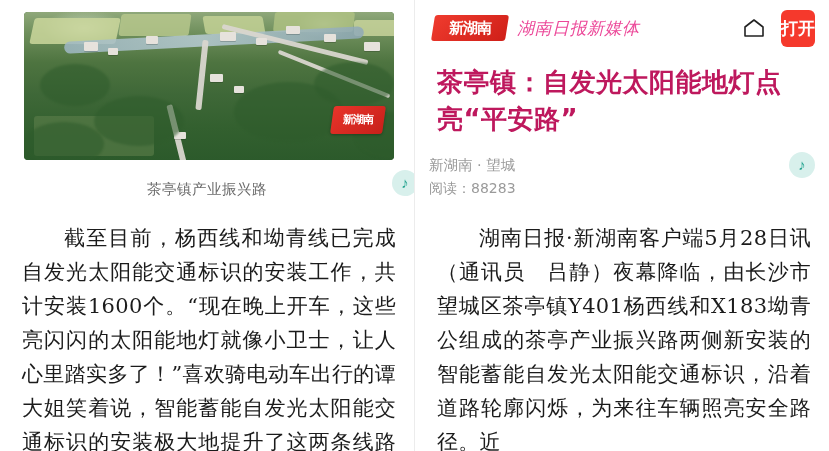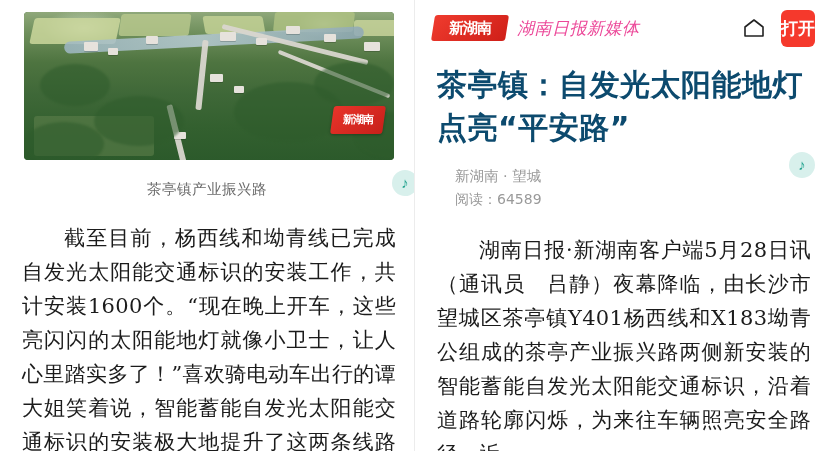--- a/index.html
+++ b/index.html
@@ -187,29 +187,29 @@
     font-size: 17px;
     border: none;
     border-radius: 6px;
     padding: 7px 0;
     cursor: pointer;
     font-family: "DejaVu Sans", "Liberation Sans", sans-serif;
     font-weight: bold;
   }
   .headline {
     margin: 8px 20px 0 22px;
-    font-size: 30px;
+    font-size: 26px;
     line-height: 1.42;
     font-weight: bold;
-    color: #0c4a6e;
+    color: #be185d;
     font-family: "DejaVu Sans", "Liberation Sans", sans-serif;
     letter-spacing: .5px;
   }
   .meta {
-    margin: 16px 20px 0 40px;
+    margin: 16px 20px 0 14px;
     color: #9a9a9a;
     font-size: 14.5px;
     line-height: 1.6;
     font-family: "DejaVu Sans", "Liberation Sans", sans-serif;
   }
   .meta-row {
     display: flex;
     align-items: baseline;
     justify-content: space-between;
   }
@@ -294,21 +294,21 @@
       <button class="open-btn">打开</button>
     </div>
 
     <div class="headline">茶亭镇：自发光太阳能地灯点亮“平安路”</div>
 
     <div class="meta">
       <div class="meta-row">
         <span class="meta-left">新湖南 · 望城</span>
       </div>
       <div class="meta-row">
-        <span class="meta-right">阅读：64589</span>
+        <span class="meta-right">阅读：88283</span>
       </div>
     </div>
 
     <div class="note-badge note-right">♪</div>
 
     <div class="right-body">
       <span class="indent">湖南日报·新湖南客户端5月28日讯（通讯员　吕静）夜幕降临，由长沙市望城区茶亭镇Y401杨西线和X183坳青公组成的茶亭产业振兴路两侧新安装的智能蓄能自发光太阳能交通标识，沿着道路轮廓闪烁，为来往车辆照亮安全路径。近</span>
     </div>
   </div>
 </div>

